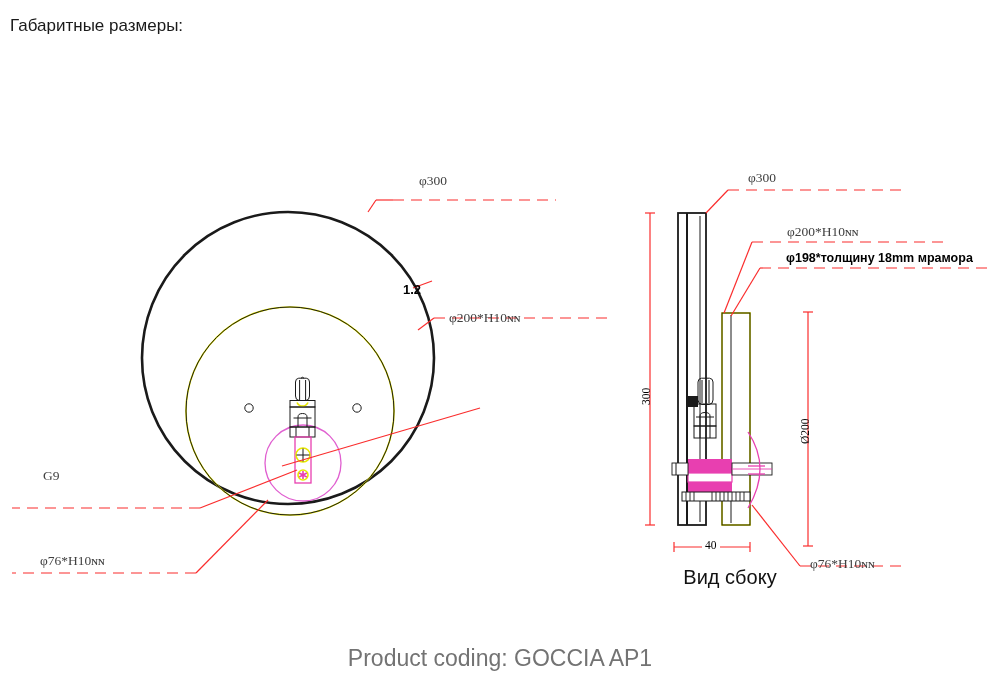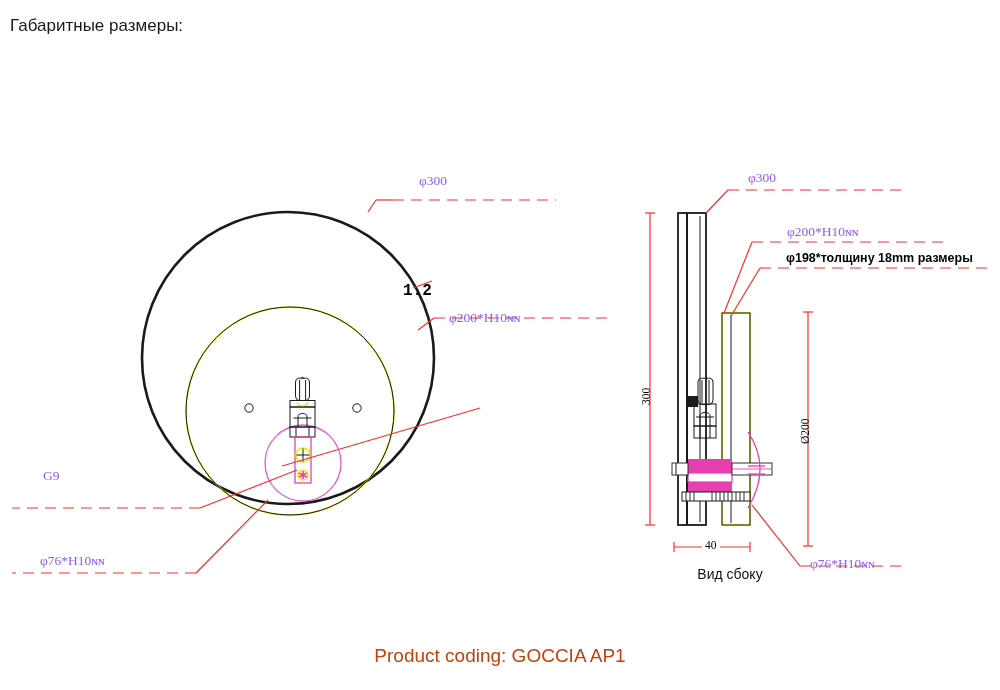--- a/index.html
+++ b/index.html
@@ -19,54 +19,54 @@
 
   #title{
     left:10px;top:16px;
     font-size:17px;
     font-family:"Liberation Sans", sans-serif;
     color:#1a1a1a;
   }
   #product-coding{
     left:0;top:645px;width:1000px;
     text-align:center;
-    font-size:19px;
-    font-family:"Liberation Sans", sans-serif;
-    color:#c2410c;
+    font-size:23px;
+    font-family:"Liberation Sans", sans-serif;
+    color:#737373;
   }
   #side-view-caption{
     left:660px;top:566px;width:140px;
     text-align:center;
-    font-size:14px;
+    font-size:20px;
     font-family:"Liberation Sans", sans-serif;
     color:#111;
   }
 
   
   .ann{
     font-family:"Liberation Serif", serif;
     font-size:13.5px;
-    color:#8b5cf6;
+    color:#404040;
   }
   .ann-cyr{
     font-family:"Liberation Sans", sans-serif;
     font-size:12.5px;
     font-weight:bold;
     color:#000;
   }
   .dim{
     font-family:"Liberation Serif", serif;
     font-size:11.5px;
     color:#000;
   }
   .rot{
     transform:rotate(-90deg);
     transform-origin:left top;
   }
-  .bold-sm{font-weight:bold;font-size:16px;font-family:Liberation Mono, monospace;}
+  .bold-sm{font-weight:bold;font-size:13px;font-family:Liberation Sans, sans-serif;}
 </style>
 </head>
 <body>
 
 <div id="page">
 
   <svg viewBox="0 0 1000 690" xmlns="http://www.w3.org/2000/svg">
 
     <defs>
       <style>
@@ -241,21 +241,21 @@
 
 
   <div class="txt ann" style="left:43px;top:468px;">G9</div>
 
   <div class="txt ann" style="left:40px;top:553px;">φ76*H10ɴɴ</div>
 
   <div class="txt ann" style="left:748px;top:170px;">φ300</div>
 
   <div class="txt ann" style="left:787px;top:224px;">φ200*H10ɴɴ</div>
 
-  <div class="txt ann-cyr" style="left:786px;top:251px;">φ198*толщину 18mm размеры</div>
+  <div class="txt ann-cyr" style="left:786px;top:251px;">φ198*толщину 18mm мрамора</div>
 
   <div class="txt ann" style="left:810px;top:556px;">φ76*H10ɴɴ</div>
 
   <div class="txt dim rot" style="left:640px;top:405px;">300</div>
 
   <div class="txt dim rot" style="left:799px;top:444px;">Ø200</div>
 
   <div class="txt dim" style="left:702px;top:539px;background:#fff;padding:0 3px;">40</div>
 
   <div class="txt" id="side-view-caption">Вид сбоку</div>

